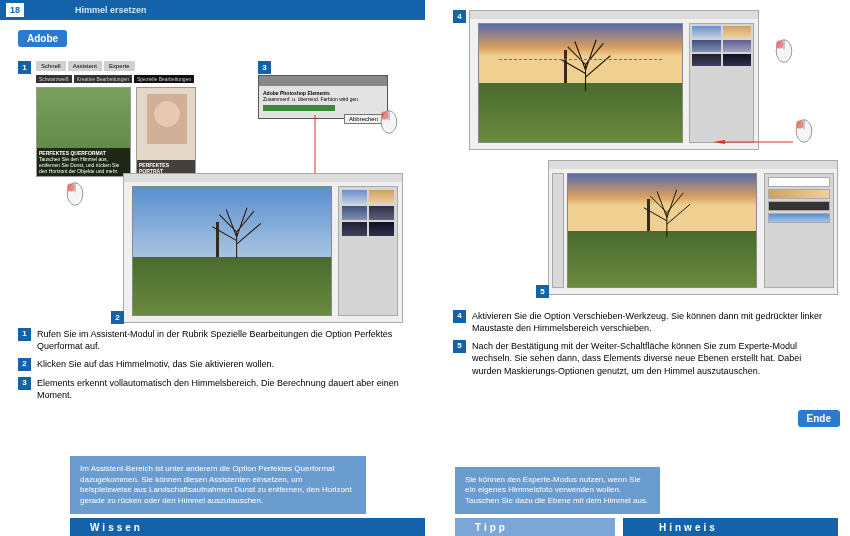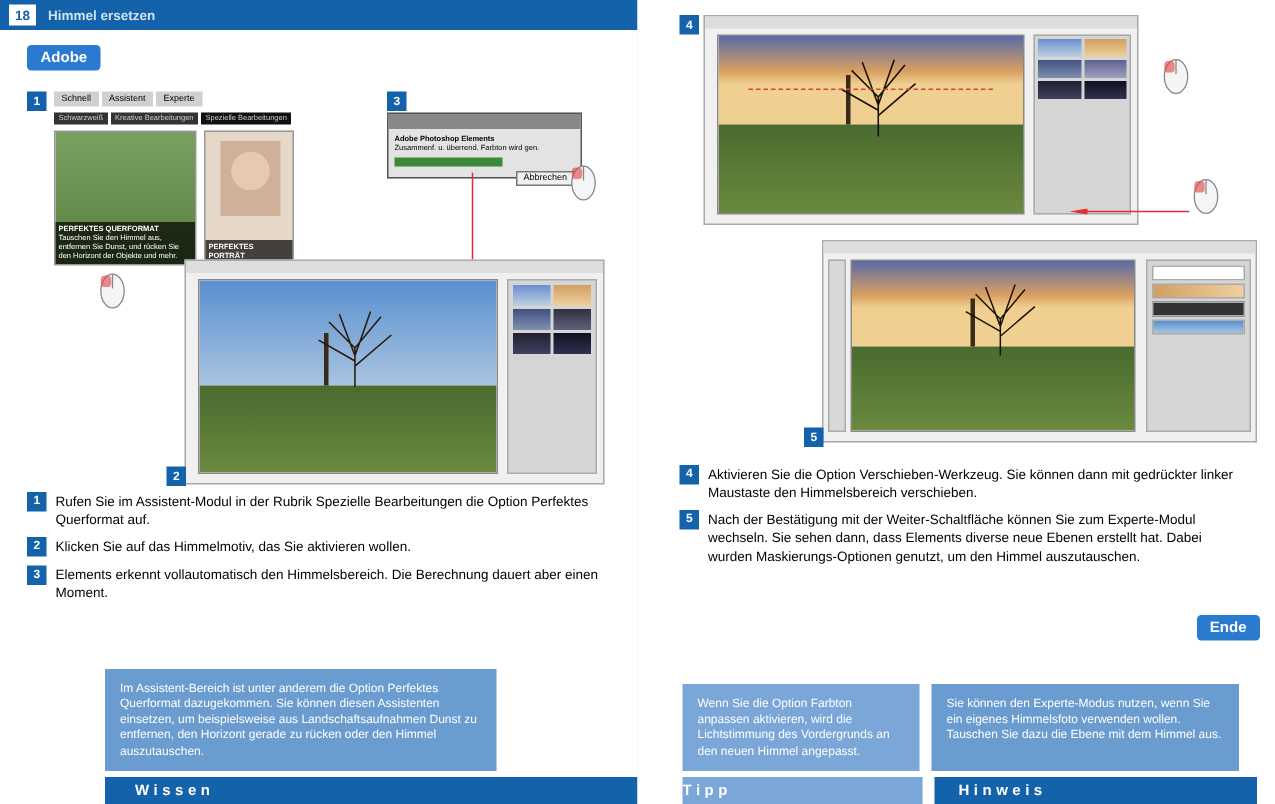--- a/index.html
+++ b/index.html
@@ -3,21 +3,21 @@
 <meta charset="utf-8">
 <style>
   * { box-sizing: border-box; margin: 0; padding: 0; }
   body { font-family: "Helvetica Neue", Arial, sans-serif; background: #fff; }
   .spread { width: 850px; height: 536px; display: flex; position: relative; }
   .page { width: 425px; height: 536px; position: relative; background: #fff; }
   .divider { position: absolute; left: 425px; top: 0; width: 1px; height: 536px; background: #ccc; }
 
   
   .hdr { height: 20px; background: #1462aa; color: #fff; display: flex; align-items: center; font-size: 9px; position: relative; }
-  .hdr.left { padding-left: 6px; }
+  .hdr.left { padding-left: 6px; gap: 43px; }
   .hdr.left .pno { background: #fff; color: #1462aa; width: 18px; height: 14px; display: flex; align-items: center; justify-content: center; font-weight: bold; font-size: 9px; margin-right: 8px; }
   .hdr.left .title { font-weight: bold; color: #cde3f5; }
   .hdr.right { justify-content: flex-end; padding-right: 6px; }
   .hdr.right .title { font-weight: bold; color: #cde3f5; margin-right: 8px; }
   .hdr.right .pno { background: #fff; color: #1462aa; width: 18px; height: 14px; display: flex; align-items: center; justify-content: center; font-weight: bold; font-size: 9px; }
 
   .content { padding: 8px 18px 0 18px; position: relative; }
 
   .start-btn, .end-btn {
     display: inline-block; background: #2a7bcf; color: #fff; font-size: 10px;
@@ -63,22 +63,22 @@
   
   .infos { position:absolute; bottom:22px; display:flex; gap:8px; }
   .infos.left { left:70px; }
   .infos.right { left:30px; }
   .info { background:#6a9cd0; color:#fff; font-size:8px; line-height:1.3; padding:8px 10px; width: 260px; }
   .info.narrow { width: 150px; }
 
   
   .ribbon { position:absolute; bottom:0; height:18px; display:flex; align-items:center; font-size:10px; letter-spacing:3px; font-weight:bold; }
   .ribbon.wissen { left:70px; width:355px; background:#1462aa; color:#fff; padding-left:20px; }
-  .ribbon.tipp { left:30px; width:160px; background:#7aa6d8; color:#fff; }
-  .ribbon.hinweis { left:198px; width:215px; background:#1462aa; color:#fff; padding-left:16px; }
+  .ribbon.tipp { left:30px; width:160px; background:#7aa6d8; color:#fff; padding-left:20px; }
+  .ribbon.hinweis { left:198px; width:215px; background:#1462aa; color:#fff; padding-left:36px; }
 
   .chrome { position:absolute; background:#f0f0f0; border:1px solid #aaa; }
   .chrome .menubar { height:8px; background:#ddd; }
   .tool-col { position:absolute; width:12px; background:#d8d8d8; border:1px solid #aaa; }
 </style>
 </head>
 <body>
 
 <div class="spread">
   <div class="divider"></div>
@@ -185,21 +185,21 @@
           <div class="t">Klicken Sie auf das Himmelmotiv, das Sie aktivieren wollen.</div>
         </div>
         <div class="step">
           <div class="n">3</div>
           <div class="t">Elements erkennt vollautomatisch den Himmelsbereich. Die Berechnung dauert aber einen Moment.</div>
         </div>
       </div>
     </div>
 
     <div class="infos left">
-      <div class="info" style="width:261px; background:#6a9cd0;">Im Assistent-Bereich ist unter anderem die Option Perfektes Querformat dazugekommen. Sie können diesen Assistenten einsetzen, um beispielsweise aus Landschaftsaufnahmen Dunst zu entfernen, den Horizont gerade zu rücken oder den Himmel auszutauschen.</div>
+      <div class="info" style="width:296px; background:#6a9cd0;">Im Assistent-Bereich ist unter anderem die Option Perfektes Querformat dazugekommen. Sie können diesen Assistenten einsetzen, um beispielsweise aus Landschaftsaufnahmen Dunst zu entfernen, den Horizont gerade zu rücken oder den Himmel auszutauschen.</div>
     </div>
     <div class="ribbon wissen">Wissen</div>
   </div>
 
   <div class="page">
 
     <div class="content" style="padding-left:28px;">
 
       <div class="figarea" style="height:295px; margin-top:2px;">
 
@@ -287,19 +287,18 @@
         <div class="step">
           <div class="n">5</div>
           <div class="t">Nach der Bestätigung mit der Weiter-Schaltfläche können Sie zum Experte-Modul wechseln. Sie sehen dann, dass Elements diverse neue Ebenen erstellt hat. Dabei wurden Maskierungs-Optionen genutzt, um den Himmel auszutauschen.</div>
         </div>
       </div>
     </div>
 
     <span class="end-btn">Ende</span>
 
     <div class="infos right">
-      <div class="info narrow" style="width:158px; background:#7aa6d8;">Wenn Sie die Option Farb­ton anpassen aktivieren, wird die Lichtstimmung des Vordergrunds an den neuen Himmel angepasst.</div>
       <div class="info narrow" style="width:205px; background:#6a9cd0;">Sie können den Experte-Modus nutzen, wenn Sie ein eigenes Himmelsfoto verwenden wol­len. Tauschen Sie dazu die Ebene mit dem Himmel aus.</div>
     </div>
     <div class="ribbon tipp">Tipp</div>
     <div class="ribbon hinweis">Hinweis</div>
   </div>
 </div>
 
 </body></html>

